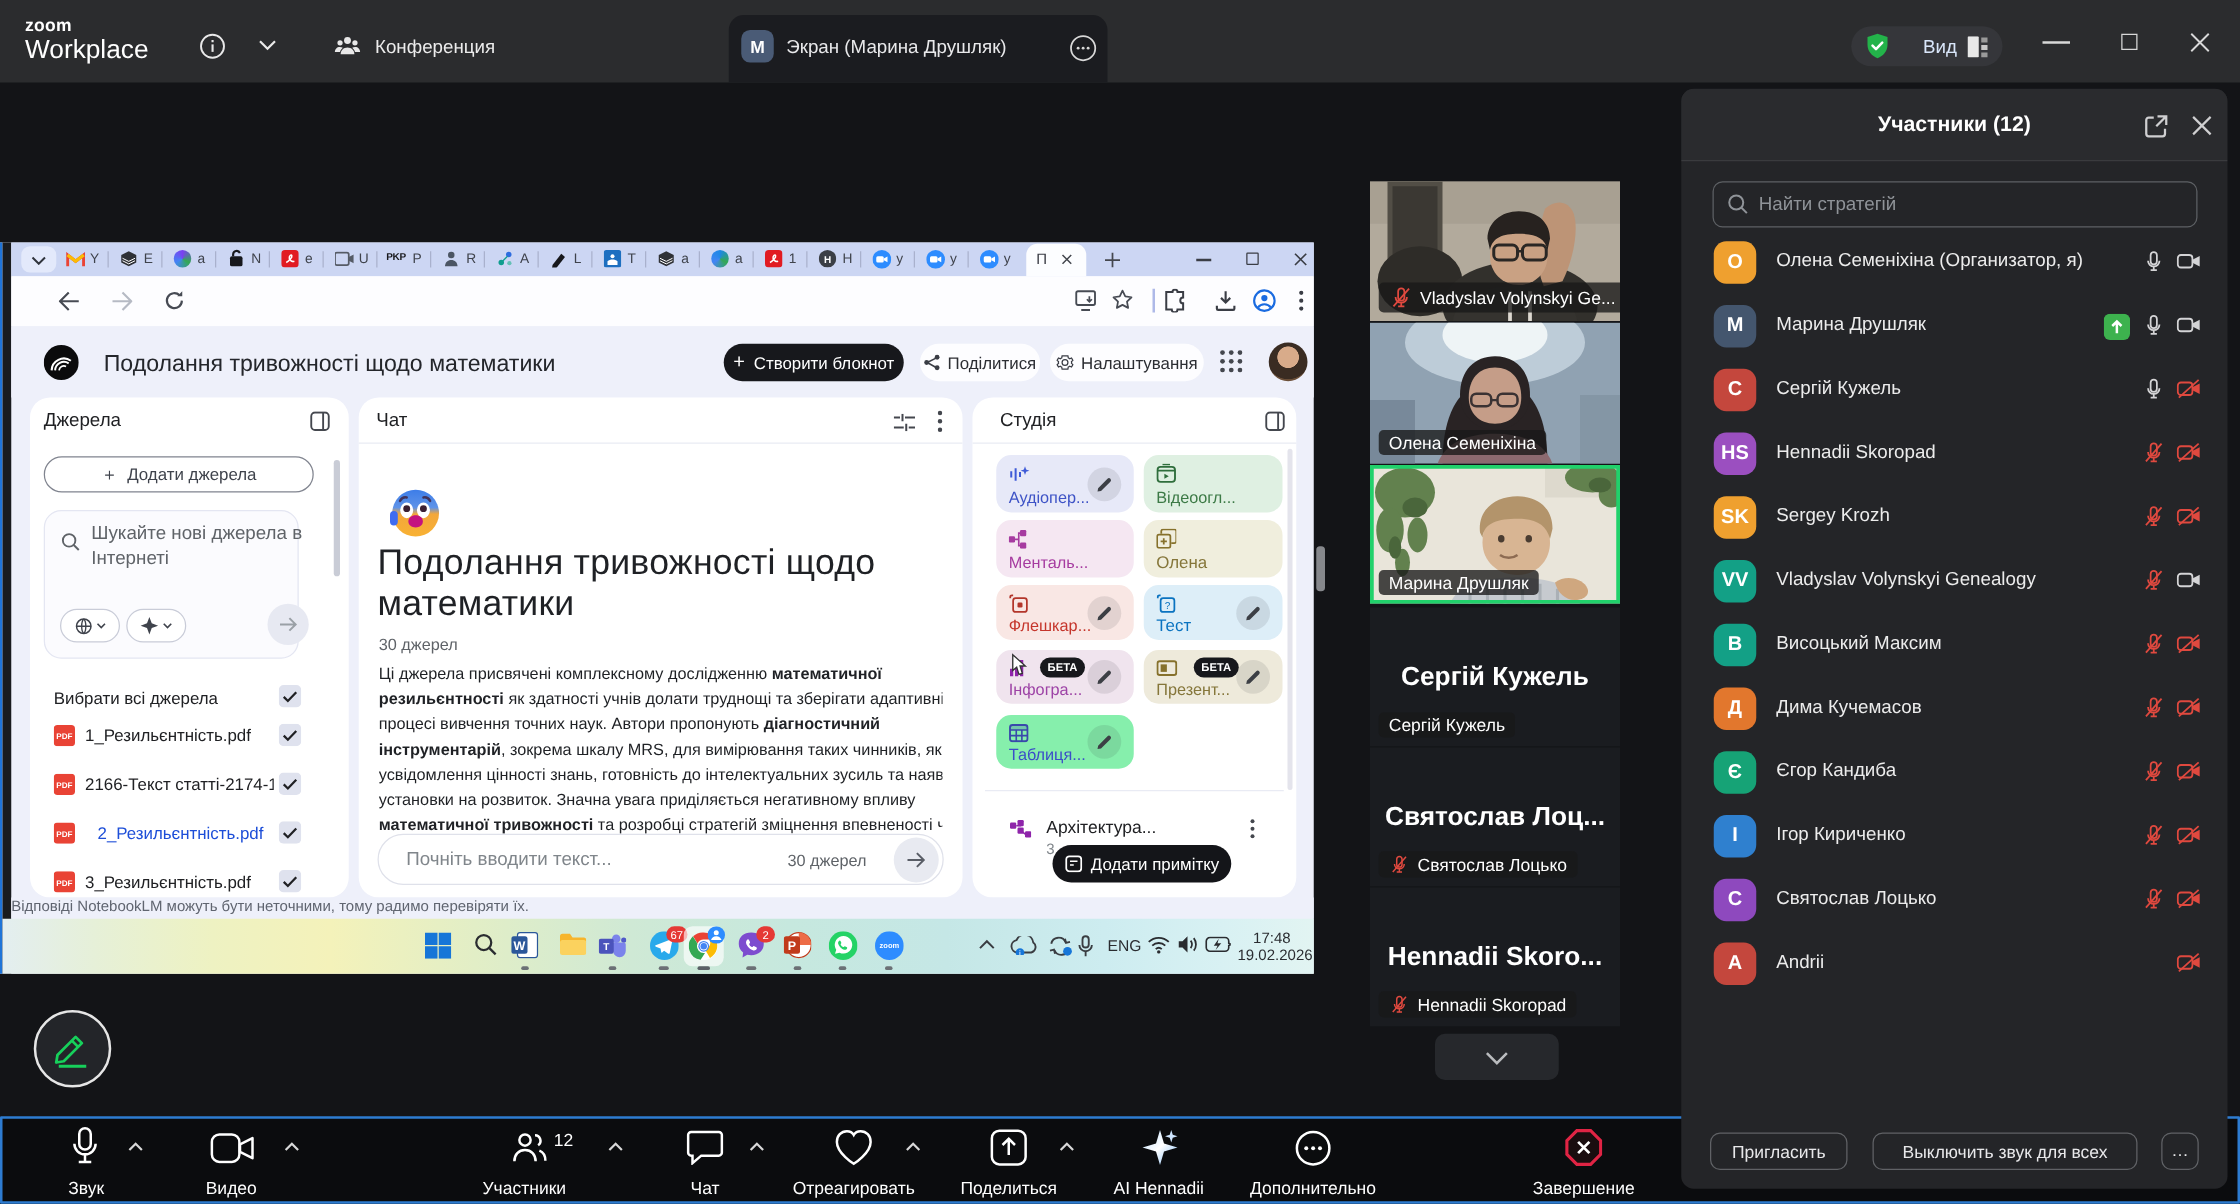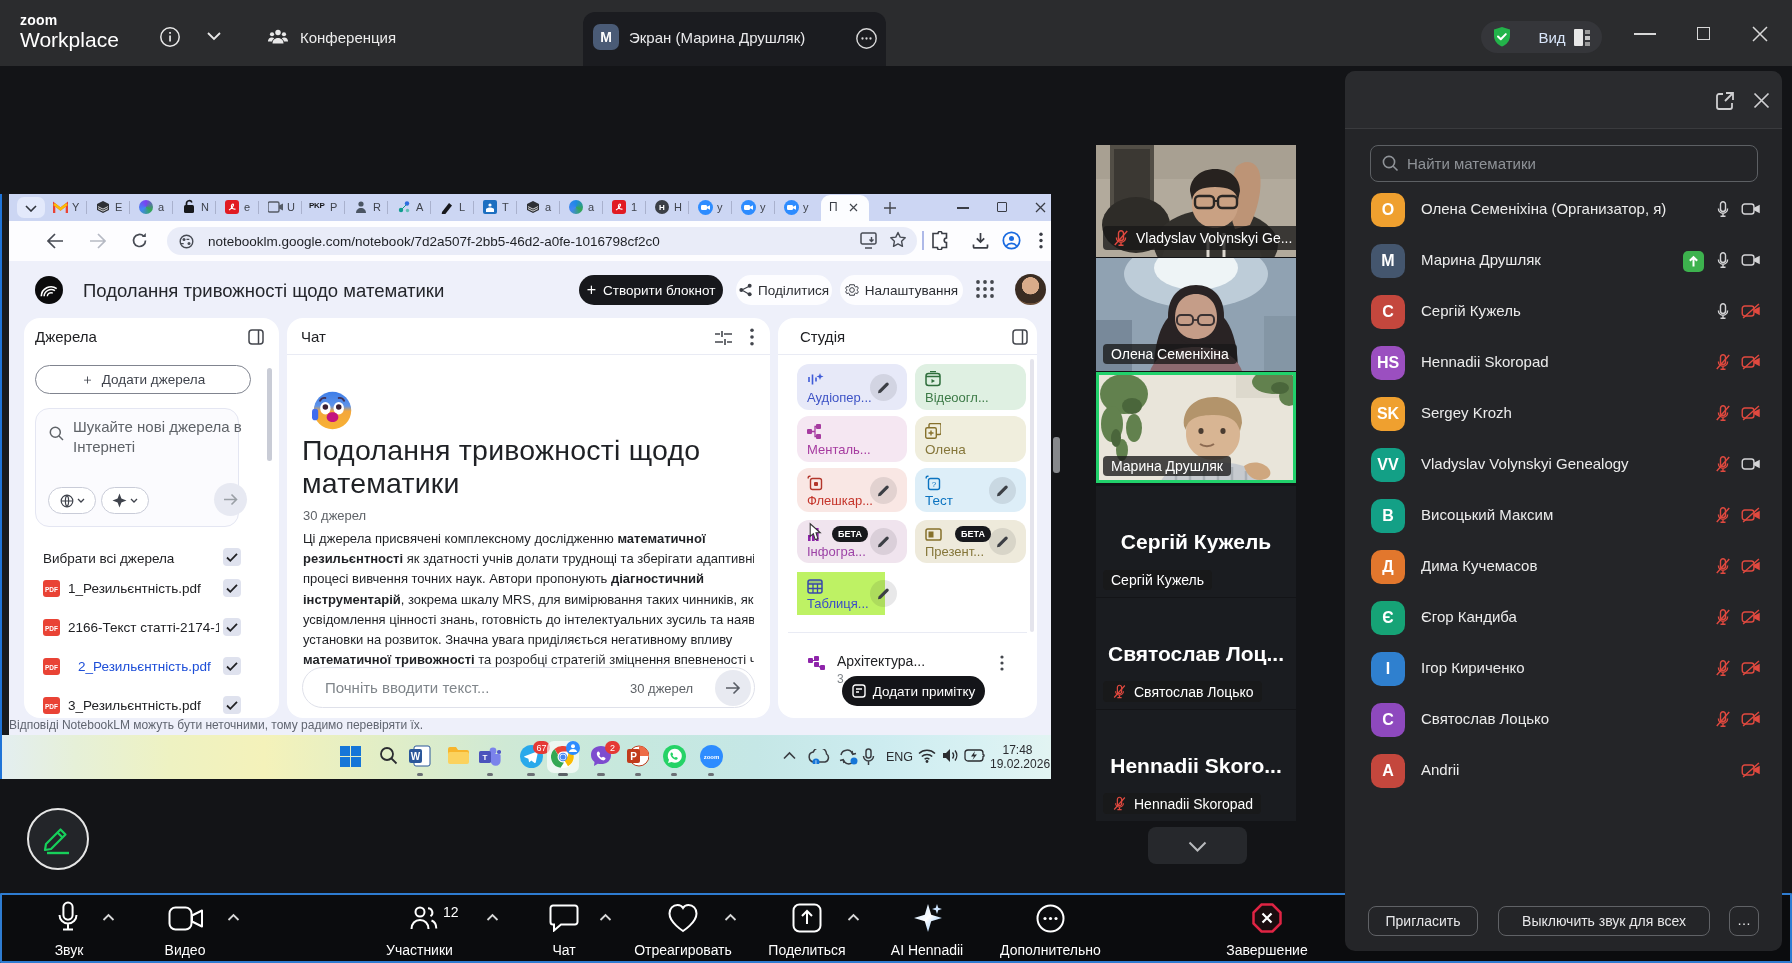--- a/index.html
+++ b/index.html
@@ -211,29 +211,20 @@
   <svg class="a" style="left:38px;top:12px" width="17" height="16" viewBox="0 0 17 16">
         <path d="M8 1L1 8l7 7M1 8h15" fill="none" stroke="#474b54" stroke-width="1.7"></path>
       </svg>
   <svg class="a" style="left:80px;top:12px" width="17" height="16" viewBox="0 0 17 16">
         <path d="M9 1l7 7-7 7M16 8H1" fill="none" stroke="#b6bac4" stroke-width="1.7"></path>
       </svg>
   <svg class="a" style="left:122px;top:11px" width="17" height="17" viewBox="0 0 17 17">
         <path d="M14.5 8.5a6 6 0 1 1-1.8-4.3" fill="none" stroke="#474b54" stroke-width="1.7"></path>
         <path d="M14.8 1v4h-4z" fill="#474b54"></path>
       </svg>
-  <div class="a pill" style="left:158px;top:6px;width:750px;height:28px;background:#e9ecf8;justify-content:flex-start">
-    <svg style="margin-left:12px" width="15" height="15" viewBox="0 0 15 15">
-          <circle cx="7.5" cy="7.5" r="6.3" fill="none" stroke="#474b54" stroke-width="1.4"></circle>
-          <circle cx="5" cy="5.4" r="1.5" fill="#474b54"></circle>
-          <circle cx="10" cy="9.6" r="1.5" fill="#474b54"></circle>
-          <path d="M7.5 5.4h2.8M1.8 9.6h2.9" stroke="#474b54" stroke-width="1.3"></path>
-        </svg>
-    <span style="margin-left:14px;font-size:13.5px;color:#1d1f24">notebooklm.google.com/notebook/7d2a507f-2bb5-46d2-a0fe-1016798cf2c0</span>
-  </div>
   <svg class="a" style="left:851px;top:11px" width="19" height="17" viewBox="0 0 19 17">
         <rect x="1" y="1" width="15" height="11" rx="1.4" fill="none" stroke="#474b54" stroke-width="1.5"></rect>
         <path d="M5 16h7" stroke="#474b54" stroke-width="1.5"></path>
         <path d="M11.5 5v4.2M9.5 7.4l2 2 2-2" fill="none" stroke="#474b54" stroke-width="1.4"></path>
       </svg>
   <svg class="a" style="left:880px;top:10px" width="18" height="18" viewBox="0 0 18 18">
         <path d="M9 1.5l2.2 4.6 5 .7-3.6 3.5.9 5L9 12.9l-4.5 2.4.9-5L1.8 6.8l5-.7z" fill="none" stroke="#474b54" stroke-width="1.4" stroke-linejoin="round"></path>
       </svg>
   <div class="a" style="left:913px;top:10px;width:1.5px;height:19px;background:#aeb9e8"></div>
   <svg class="a" style="left:922px;top:10px" width="19" height="19" viewBox="0 0 19 19">
@@ -522,21 +513,21 @@
           <rect x="3.5" y="3.5" width="5" height="6" fill="#86712c"></rect>
         </svg>
     <div class="a" style="left:10px;top:24px;font-size:13px;color:#85763a">Презент...</div>
     <div class="a pill" style="left:40px;top:6px;width:36px;height:16px;background:#17181c;color:#fff;font-size:9px;font-weight:bold">БЕТА</div>
     <div class="a pill" style="left:74px;top:8px;width:27px;height:27px;background:rgba(32,33,40,.1)">
           <svg width="13" height="13" viewBox="0 0 13 13">
             <path d="M1.5 9.5L9 2a1.6 1.6 0 0 1 2.3 2.3L3.8 11.8 1 12.2z" fill="#3c3f45"></path>
           </svg>
         </div>
   </div>
-  <div class="a" style="left:19px;top:254px;width:88px;height:43px;border-radius:0;background:#bef264">
+  <div class="a" style="left:19px;top:254px;width:110px;height:43px;border-radius:12px;background:#86efac">
     <svg class="a" style="left:10px;top:7px" width="16" height="15" viewBox="0 0 16 15">
           <rect x="1" y="1" width="14" height="13" rx="2" fill="none" stroke="#3949ab" stroke-width="1.5"></rect>
           <path d="M1 5h14M6 5v9M10.5 5v9M1 9.5h14" stroke="#3949ab" stroke-width="1.3"></path>
           <rect x="1" y="1" width="14" height="4" fill="#3949ab" opacity=".25"></rect>
         </svg>
     <div class="a" style="left:10px;top:24px;font-size:13px;color:#3b4dc8">Таблиця...</div>
     <div class="a pill" style="left:73px;top:8px;width:27px;height:27px;background:rgba(32,33,40,.1)">
           <svg width="13" height="13" viewBox="0 0 13 13">
             <path d="M1.5 9.5L9 2a1.6 1.6 0 0 1 2.3 2.3L3.8 11.8 1 12.2z" fill="#3c3f45"></path>
           </svg>
@@ -770,33 +761,34 @@
         <path d="M6.5 11.5a5.5 5.5 0 0 0 11 0M12 17v3.6M9 20.6h6" fill="none" stroke="#e0493f" stroke-width="1.7"></path>
         <path d="M4.5 20.5L19.5 3.5" stroke="#e0493f" stroke-width="1.7"></path>
       </svg>Hennadii Skoropad</div>
   </div>
 <div class="a" style="left:1148px;top:827px;width:99px;height:37px;background:#26282c;border-radius:8px"></div>
 <svg class="a" style="left:1188px;top:841px" width="19" height="11" viewBox="0 0 19 11">
     <path d="M1.5 1.5l8 8 8-8" fill="none" stroke="#b9bbbe" stroke-width="2"></path>
   </svg>
 <div class="a" id="panel">
     <div class="a" style="left:0;top:0;width:437px;height:58px;background:#2a2b2e;border-bottom:1px solid #3a3b3e"></div>
+    <div class="a" style="left:0;top:19px;width:437px;text-align:center;font-size:17px;font-weight:bold;color:#fff">Участники (12)</div>
     <svg class="a" style="left:370px;top:20px" width="20" height="20" viewBox="0 0 20 20">
       <path d="M8 3H4a2 2 0 0 0-2 2v11a2 2 0 0 0 2 2h11a2 2 0 0 0 2-2v-4" fill="none" stroke="#cfcfd1" stroke-width="1.8"></path>
       <path d="M11 2h7v7M18 2l-8 8" fill="none" stroke="#cfcfd1" stroke-width="1.8"></path>
     </svg>
     <svg class="a" style="left:408px;top:21px" width="17" height="17" viewBox="0 0 17 17">
       <path d="M1.5 1.5l14 14M15.5 1.5l-14 14" stroke="#cfcfd1" stroke-width="1.7"></path>
     </svg>
     <div class="a" style="left:25px;top:74px;width:388px;height:37px;border:1.3px solid #5d6064;border-radius:8px"></div>
     <svg class="a" style="left:37px;top:84px" width="17" height="17" viewBox="0 0 17 17">
       <circle cx="7" cy="7" r="5.6" fill="none" stroke="#8f9398" stroke-width="1.6"></circle>
       <path d="M11.2 11.2l4.3 4.3" stroke="#8f9398" stroke-width="1.6"></path>
     </svg>
-    <div class="a" style="left:62px;top:84px;font-size:15px;color:#8f9398">Найти математики</div>
+    <div class="a" style="left:62px;top:84px;font-size:15px;color:#8f9398">Найти стратегій</div>
     <div class="prow" style="top:114px">
       <div class="av" style="background:#efa02f">O</div>
       <div class="pname">Олена Семеніхіна (Организатор, я)</div>
       <svg class="ric" style="left:368px;top:14px" width="20" height="20" viewBox="0 0 24 24">
         <path d="M12 3.2a3 3 0 0 1 3 3v5.8a3 3 0 0 1-6 0V6.2a3 3 0 0 1 3-3z" fill="none" stroke="#d4d4d6" stroke-width="1.7"></path>
         <path d="M6.5 11.5a5.5 5.5 0 0 0 11 0M12 17v3.6M9 20.6h6" fill="none" stroke="#d4d4d6" stroke-width="1.7"></path>
       </svg>
       <svg class="ric" style="left:396px;top:14px" width="20" height="20" viewBox="0 0 24 24">
         <rect x="1.5" y="6" width="14" height="12" rx="3" fill="none" stroke="#d4d4d6" stroke-width="1.7"></rect>
         <path d="M15.5 10.5l7-3.5v10l-7-3.5z" fill="#d4d4d6"></path>

